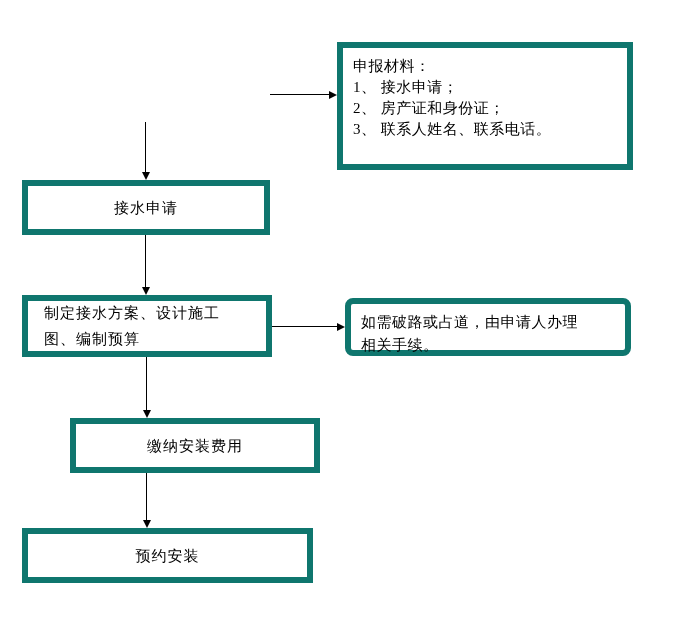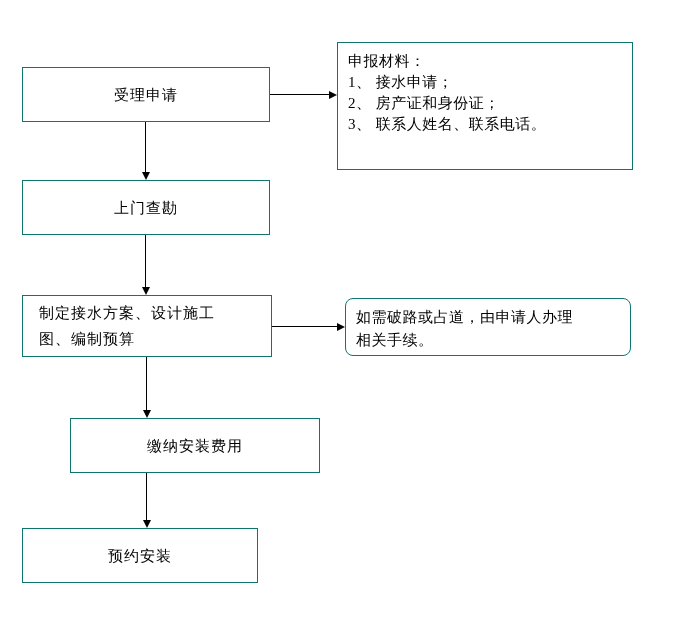--- a/index.html
+++ b/index.html
@@ -10,21 +10,21 @@
   }
   .canvas {
     position: relative;
     width: 697px;
     height: 630px;
     background: #ffffff;
     overflow: hidden;
   }
   .box {
     position: absolute;
-    border: 1px solid #0f766e;
+    border: 6px solid #0f766e;
     background: #fff;
     font-size: 15px;
     white-space: pre-line;
   }
   .step {
     display: flex;
     align-items: center;
     justify-content: center;
     text-align: center;
     letter-spacing: 1px;
@@ -69,30 +69,29 @@
     border-top: 4px solid transparent;
     border-bottom: 4px solid transparent;
     border-left: 8px solid #000;
   }
 </style>
 </head>
 <body>
 
 <div class="canvas">
 
-  <div class="box step" style="left:22px; top:67px; width:248px; height:55px;">受理申请</div>
 
-  <div class="box step" style="left:22px; top:180px; width:248px; height:55px;">上门查勘</div>
+  <div class="box step" style="left:22px; top:180px; width:248px; height:55px;">接水申请</div>
 
   <div class="box step left-text" style="left:22px; top:295px; width:250px; height:62px;">制定接水方案、设计施工
 图、编制预算</div>
 
   <div class="box step" style="left:22px; top:418px; width:250px; height:55px;margin-left:48px;">缴纳安装费用</div>
 
-  <div class="box step" style="left:22px; top:528px; width:236px; height:55px;">预约安装</div>
+  <div class="box step" style="left:22px; top:528px; width:291px; height:55px;">预约安装</div>
 
   <div class="box note" style="left:337px; top:42px; width:296px; height:128px;">申报材料：
 1、 接水申请；
 2、 房产证和身份证；
 3、 联系人姓名、联系电话。</div>
 
   <div class="box note mid" style="left:345px; top:298px; width:286px; height:58px;">如需破路或占道，由申请人办理
 相关手续。</div>
 
   <div class="arrow-right" style="left:270px; top:90px; width:67px;"></div>

